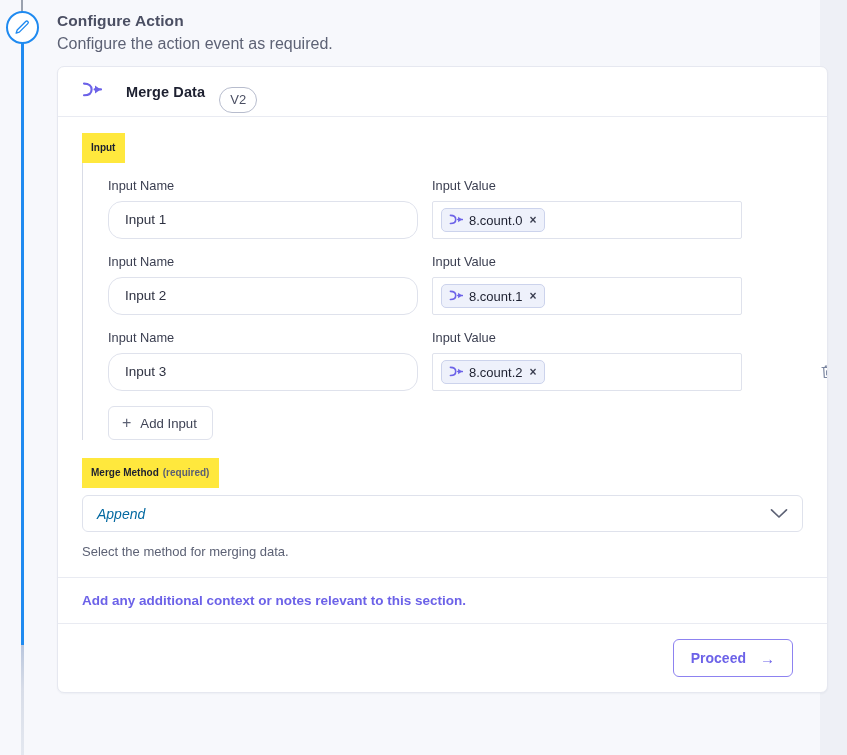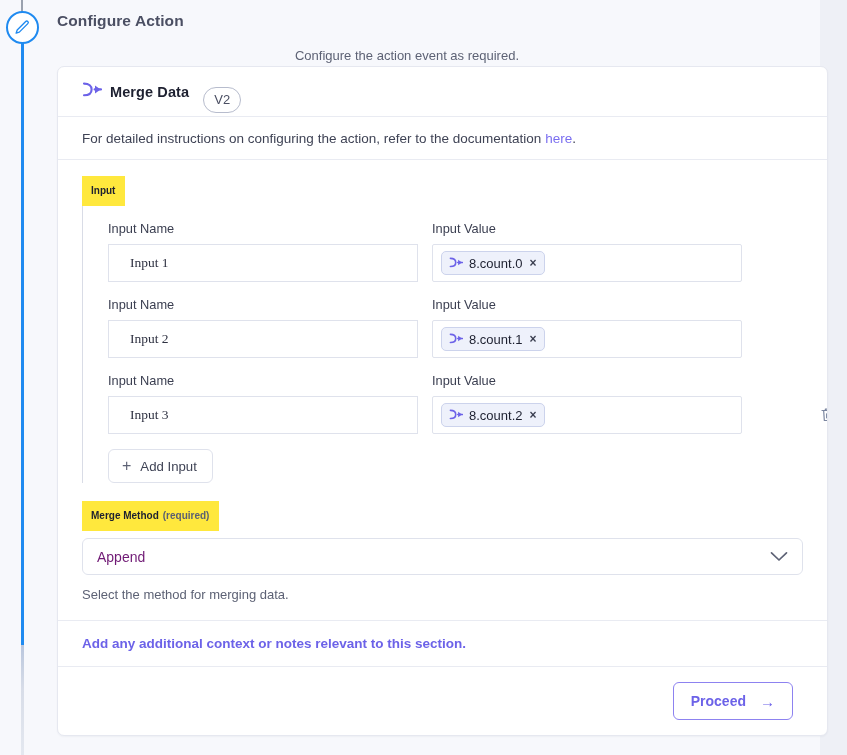--- a/index.html
+++ b/index.html
@@ -78,25 +78,24 @@
     width: 700px;
   }
   .header-title {
     font-size: 15.5px;
     font-weight: bold;
     color: #4b4f63;
     letter-spacing: .1px;
     line-height: 20px;
   }
   .header-sub {
-    margin-top: 16px;
-    font-size: 13px;
+    margin-top: 4px;
+    font-size: 16px;
     color: #5d6275;
     line-height: 18px;
-    text-align: center;
   }
 
   
   .card {
     position: absolute;
     left: 57px; top: 66px;
     width: 771px;
     background: #ffffff;
     border: 1px solid #e6e8f0;
     border-radius: 7px;
@@ -107,21 +106,21 @@
   
   .card-head {
     height: 50px;
     display: flex;
     align-items: center;
     padding: 0 24px;
     border-bottom: 1px solid #e9ebf2;
   }
   .merge-icon { display: block; flex: none; }
   .card-head-title {
-    margin-left: 8px;
+    margin-left: 24px;
     font-size: 14.5px;
     font-weight: bold;
     color: #1d2030;
     letter-spacing: .1px;
   }
   .version-badge {
     margin-left: 14px;
     min-width: 38px;
     height: 26px;
     padding: 0 9px;
@@ -201,24 +200,24 @@
     font-size: 12.8px;
     color: #3a3e50;
     margin-bottom: 7px;
     line-height: 16px;
   }
 
   .text-input {
     width: 100%;
     height: 38px;
     border: 1px solid #dfe2ec;
-    border-radius: 0;
+    border-radius: 14px;
     background: #fff;
-    padding: 0 21px;
-    font-family: Liberation Serif, serif;
+    padding: 0 16px;
+    font-family: Liberation Sans, sans-serif;
     font-size: 13.5px;
     color: #2e3141;
     line-height: 36px;
     display: flex;
     align-items: center;
   }
 
   .token-input {
     width: 100%;
     height: 38px;
@@ -295,21 +294,22 @@
     border: 1px solid #dfe2ec;
     border-radius: 6px;
     background: #fff;
     display: flex;
     align-items: center;
     padding: 0 14px;
     cursor: pointer;
   }
   .select-value {
     font-size: 14px;
-    color: #701a75;
+    color: #0369a1;
+    font-style: italic;
   }
   .select-chevron {
     position: absolute;
     right: 14px;
     top: 50%;
     transform: translateY(-50%);
     display: block;
   }
   .helper-text {
     margin-top: 12px;
@@ -384,25 +384,20 @@
         <svg width="20" height="15" viewBox="0 0 20 15" fill="none">
           <path d="M2 1.6 C7.2 1.6 9.6 4 9.6 7.4 C9.6 10.8 7.2 13.2 2 13.2" stroke="#6c62e8" stroke-width="2.1" stroke-linecap="round" fill="none"></path>
           <path d="M12.6 7.4 L19 7.4" stroke="#6c62e8" stroke-width="2.1" stroke-linecap="round"></path>
           <path d="M13 3.4 L18.6 7.4 L13 11.4 Z" fill="#6c62e8"></path>
         </svg>
       </span>
       <span class="card-head-title">Merge Data</span>
       <span class="version-badge">V2</span>
     </div>
 
-    <div class="doc-row">
-      <span>For detailed instructions on configuring the action, refer to the documentation</span>
-      <a class="doc-link" href="#">here</a>
-        <span>.</span>
-    </div>
 
     <div class="card-body">
 
       
       <div class="hl">Input</div>
 
       
       <div class="input-group">
         <div class="guide-line"></div>
 

